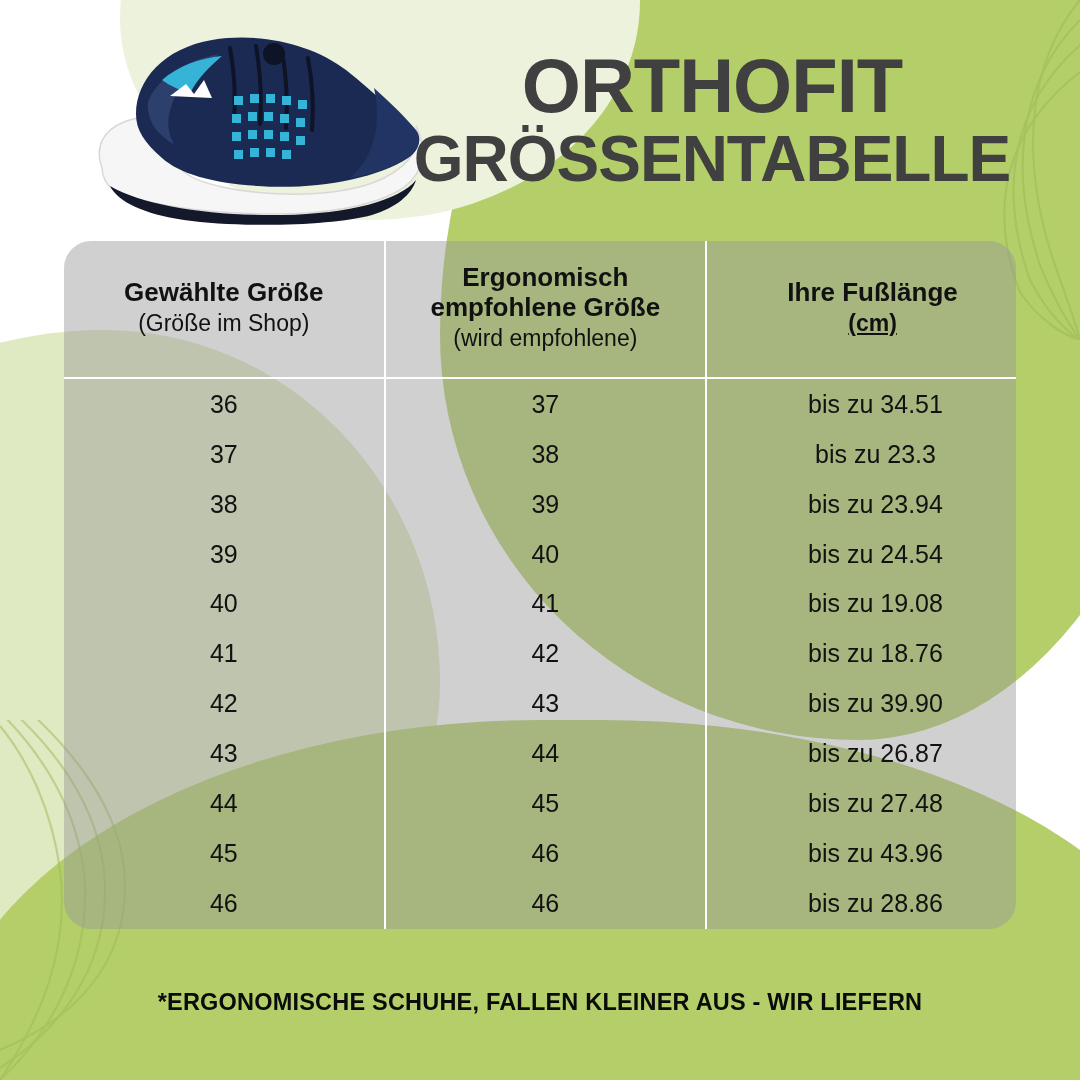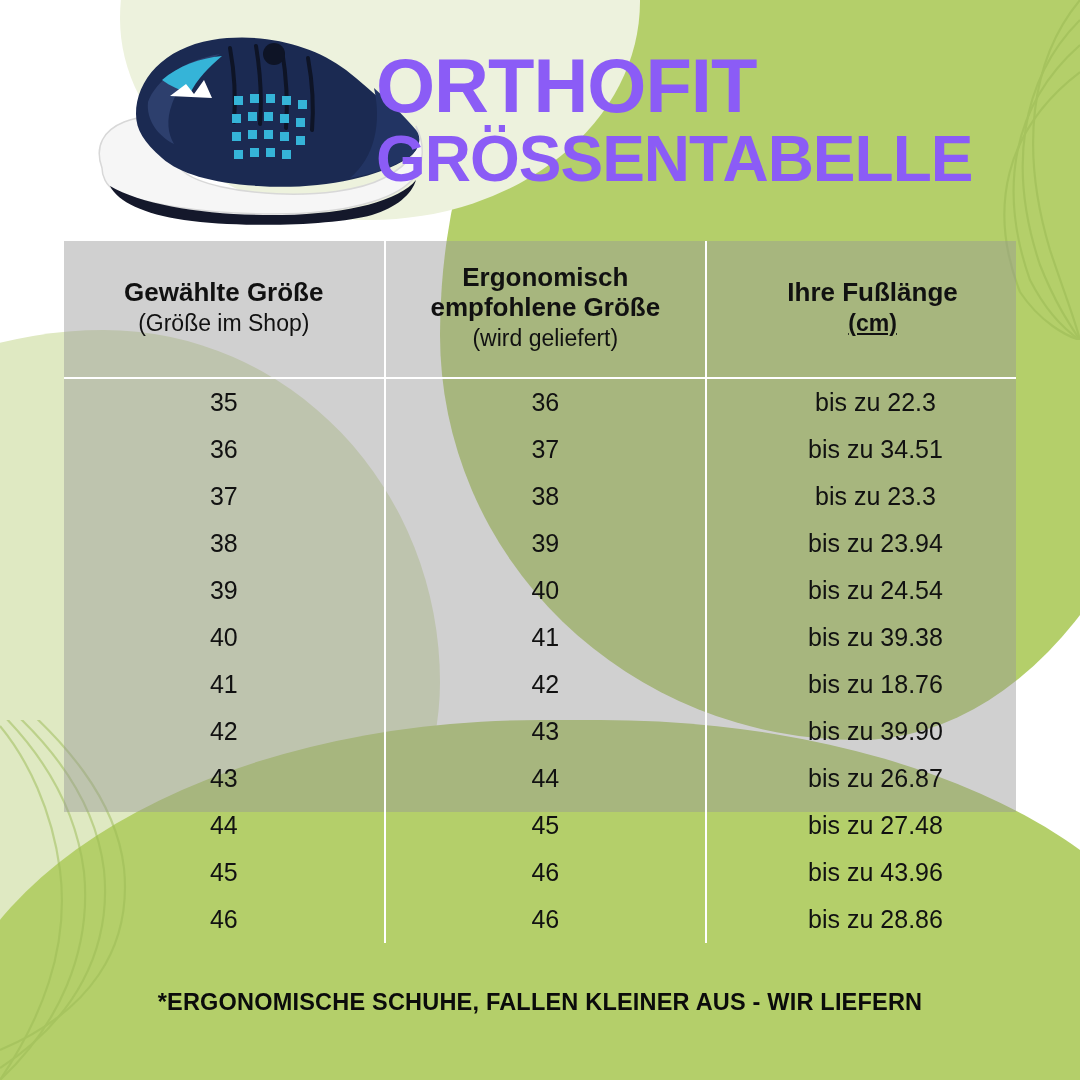--- a/index.html
+++ b/index.html
@@ -88,47 +88,48 @@
     position: absolute;
     left: 44px;
     top: 18px;
     width: 390px;
     height: 210px;
   }
 
   
   .title-block {
     position: absolute;
-    right: 64px;
+    right: 48px;
     top: 48px;
     width: 640px;
-    text-align: left;
-    color: #8b5cf6;
+    text-align: center;
+    color: #404040;
   }
   .title-line-1 {
     font-size: 76px;
     font-weight: bold;
     letter-spacing: -1px;
     line-height: 1.0;
   }
   .title-line-2 {
     font-size: 64px;
     font-weight: bold;
     letter-spacing: -1px;
     line-height: 1.12;
   }
 
   
   .table-card {
     position: absolute;
     left: 64px;
     top: 241px;
     width: 952px;
-    height: 571px;
+    height: 688px;
     background: rgba(150,150,150,0.45);
+    border-radius: 27px;
   }
   table.size-table {
     width: 100%;
     height: 100%;
     border-collapse: collapse;
     table-layout: fixed;
   }
   table.size-table th {
     vertical-align: middle;
     text-align: center;
@@ -276,35 +277,30 @@
   <div class="table-card">
     <table class="size-table">
       <thead>
         <tr>
           <th class="col-a">
             <div class="th-main">Gewählte Größe</div>
             <div class="th-sub">(Größe im Shop)</div>
           </th>
           <th class="col-b">
             <div class="th-main">Ergonomisch empfohlene Größe</div>
-            <div class="th-sub">(wird geliefert)</div>
+            <div class="th-sub">(wird empfohlene)</div>
           </th>
           <th class="col-c">
             <div class="th-main">Ihre Fußlänge</div>
             <div class="th-sub bold">(cm)</div>
           </th>
         </tr>
       </thead>
       <tbody id="table-body">
           <tr>
-            <td class="col-a">35</td>
-            <td class="col-b">36</td>
-            <td class="col-c">bis zu 22.3</td>
-          </tr>
-          <tr>
             <td class="col-a">36</td>
             <td class="col-b">37</td>
             <td class="col-c">bis zu 34.51</td>
           </tr>
           <tr>
             <td class="col-a">37</td>
             <td class="col-b">38</td>
             <td class="col-c">bis zu 23.3</td>
           </tr>
           <tr>
@@ -313,21 +309,21 @@
             <td class="col-c">bis zu 23.94</td>
           </tr>
           <tr>
             <td class="col-a">39</td>
             <td class="col-b">40</td>
             <td class="col-c">bis zu 24.54</td>
           </tr>
           <tr>
             <td class="col-a">40</td>
             <td class="col-b">41</td>
-            <td class="col-c">bis zu 39.38</td>
+            <td class="col-c">bis zu 19.08</td>
           </tr>
           <tr>
             <td class="col-a">41</td>
             <td class="col-b">42</td>
             <td class="col-c">bis zu 18.76</td>
           </tr>
           <tr>
             <td class="col-a">42</td>
             <td class="col-b">43</td>
             <td class="col-c">bis zu 39.90</td>

